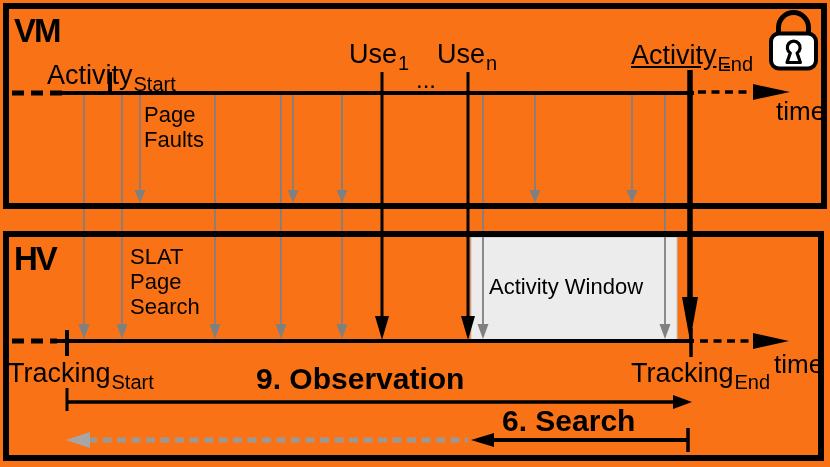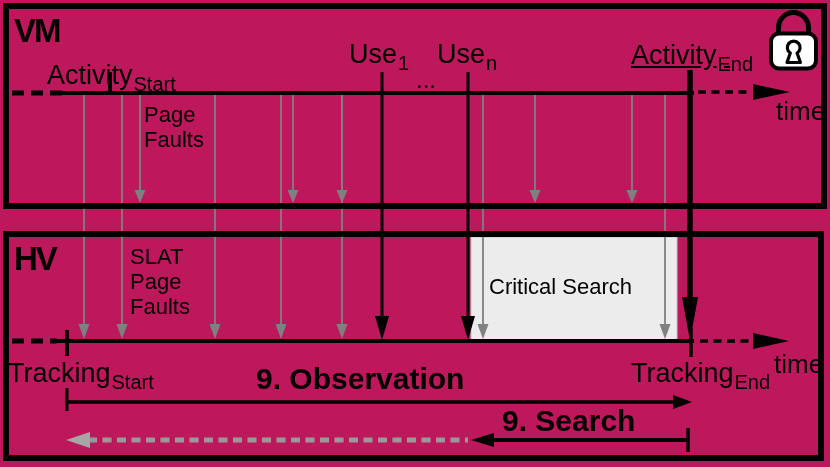--- a/index.html
+++ b/index.html
@@ -1,17 +1,17 @@
 <!DOCTYPE html>
 <html><head>
 <meta charset="utf-8">
 <style>
   html,body{margin:0;padding:0;background:#ffffff;}
   .figure{
-    position:relative;width:830px;height:467px;background:#be185d;
+    position:relative;width:830px;height:467px;background:#f97316;
     font-family:"Liberation Sans",sans-serif;color:#000;overflow:hidden;
   }
   .gfx{position:absolute;left:0;top:0;}
   .lbl{position:absolute;line-height:1;white-space:nowrap;color:#000;}
   .sub{font-size:20px;position:relative;top:7px;margin-left:1px;}
   .multiline{white-space:pre-line;line-height:1.13;}
   .t27{font-size:27px;}
   .t22{font-size:22px;}
   .t21{font-size:26px;}
   .t24{font-size:24px;}
@@ -135,31 +135,31 @@
 
   <div class="lbl t21" style="left:776px;top:98px;">time</div>
 
   <div class="lbl t22 multiline" style="left:144px;top:103px;">Page
 Faults</div>
 
   <div class="lbl big" style="left:14px;top:242px;">HV</div>
 
   <div class="lbl t22 multiline" style="left:130px;top:245px;">SLAT
 Page
-Faults</div>
+Search</div>
 
-  <div class="lbl t22" style="left:489px;top:276px;">Critical Search</div>
+  <div class="lbl t22" style="left:489px;top:276px;">Activity Window</div>
 
   <div class="lbl t27" style="left:8px;top:360px;">
     <span>Tracking</span><span class="sub">Start</span>
   </div>
 
   <div class="lbl t27" style="left:631px;top:360px;">
     <span>Tracking</span><span class="sub">End</span>
   </div>
 
   <div class="lbl t21" style="left:774px;top:351px;">time</div>
 
   <div class="lbl phase" style="left:256px;top:364px;">9. Observation</div>
 
-  <div class="lbl phase" style="left:502px;top:406px;">9. Search</div>
+  <div class="lbl phase" style="left:502px;top:406px;">6. Search</div>
 
 </div>
 
 </body></html>

